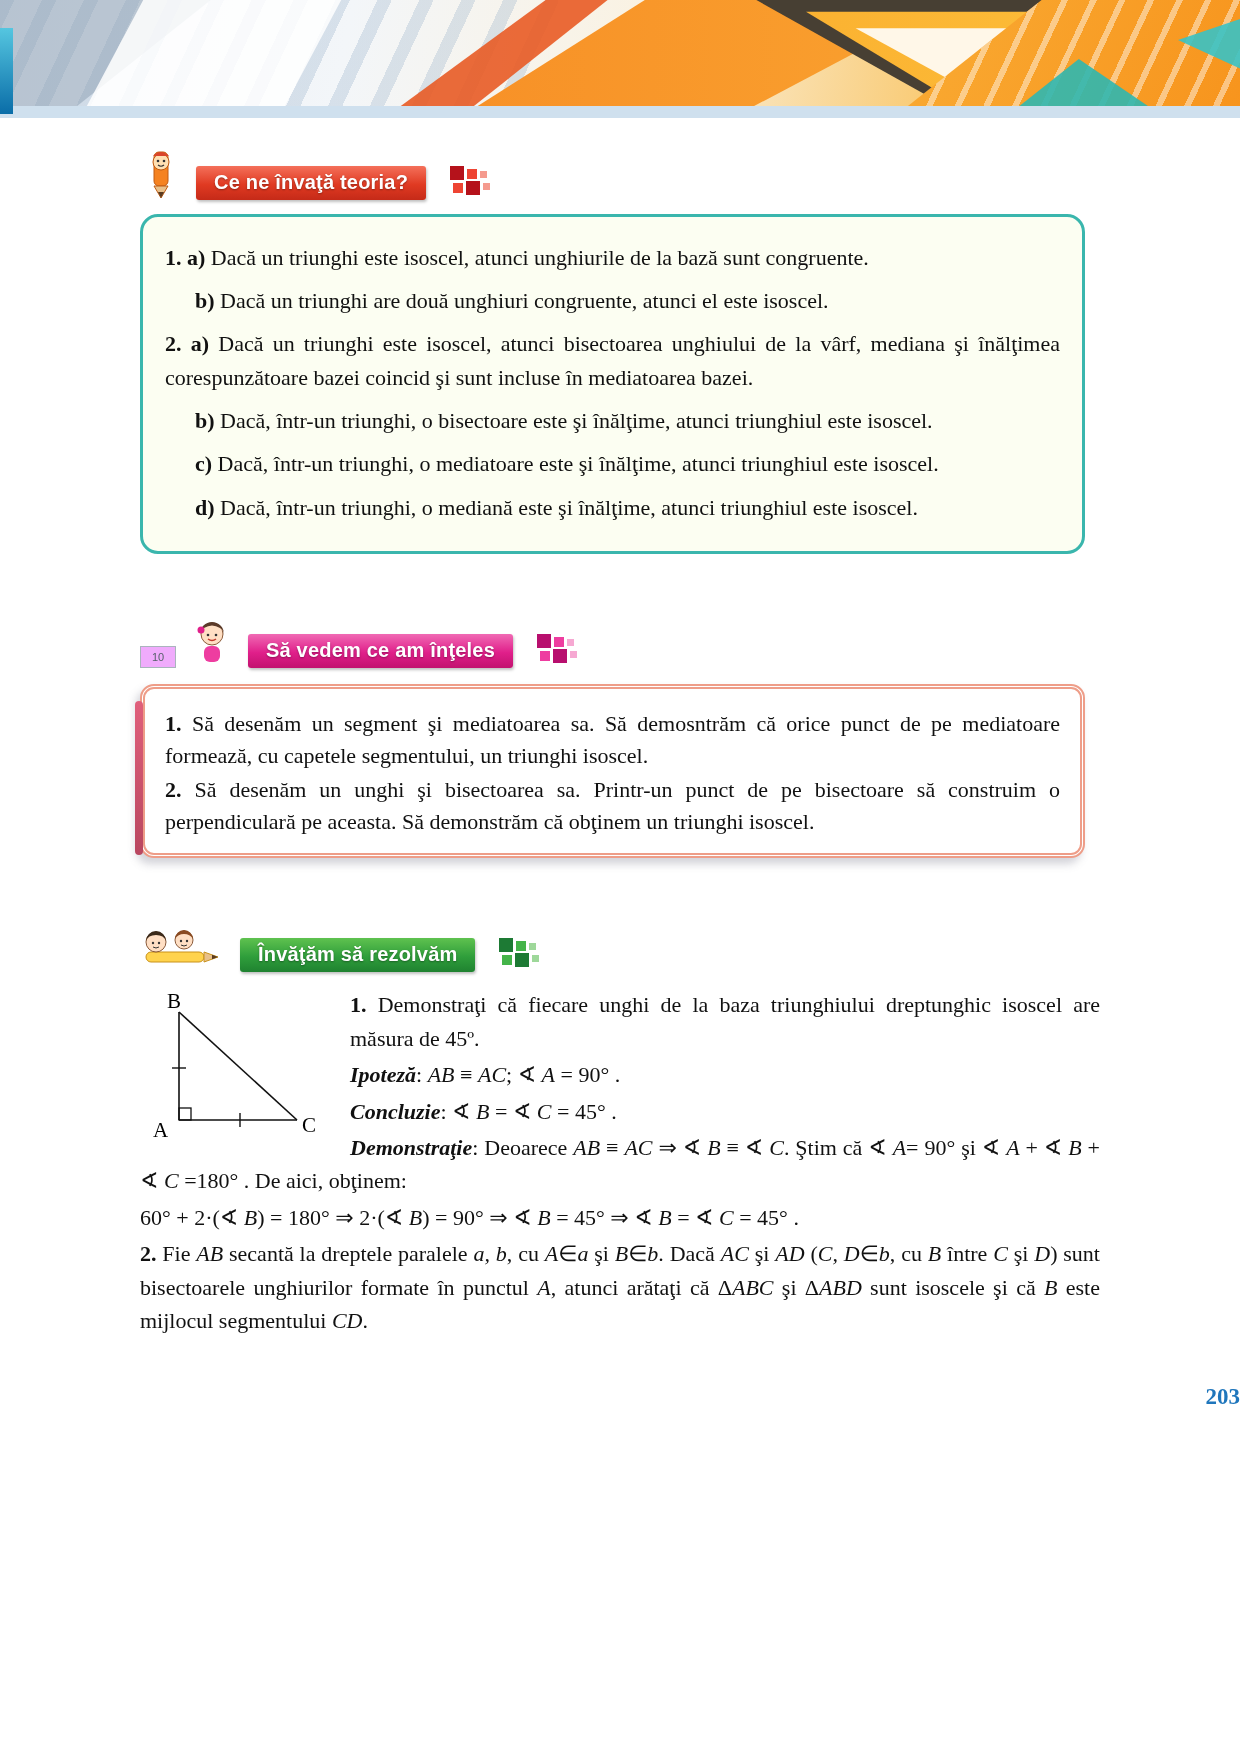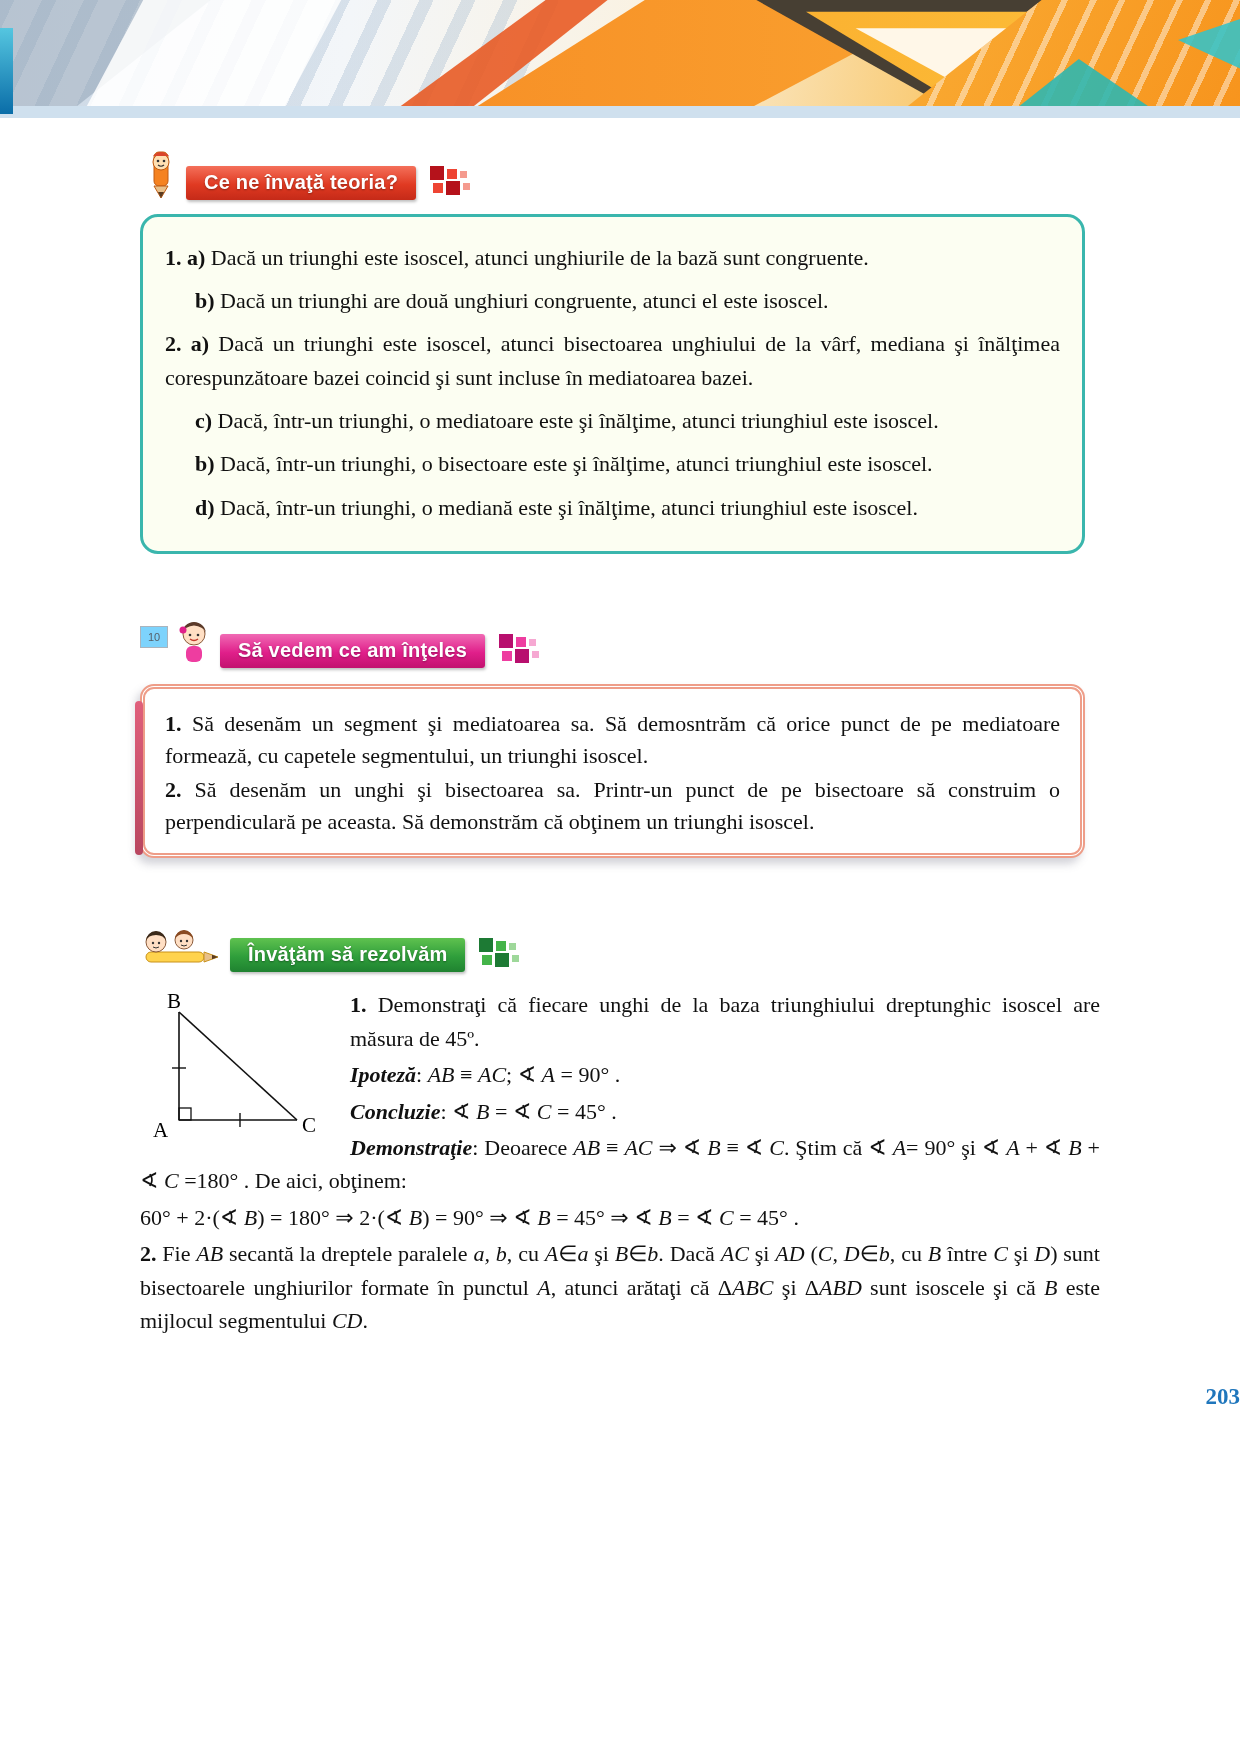--- a/index.html
+++ b/index.html
@@ -23,35 +23,35 @@
   .bn-darktri-in { clip-path:polygon(65% 10%, 88% 10%, 77% 86%); background:linear-gradient(90deg,#f7941d,#fdc23c); }
   .bn-darktri-core { clip-path:polygon(69% 24%, 84% 24%, 77% 70%); background:#fff7e8; }
   .bn-rightyellow { clip-path:polygon(84% 0,100% 0,100% 100%,72% 100%); background:linear-gradient(115deg,#ffe066,#f7941d); }
   .bn-rightlines { clip-path:polygon(84% 0,100% 0,100% 100%,72% 100%); background:repeating-linear-gradient(115deg, rgba(255,255,255,.45) 0 6px, rgba(255,255,255,0) 6px 26px); }
   .bn-teal { clip-path:polygon(81% 100%, 87% 50%, 94% 100%); background:#2fb7b0; opacity:.9; }
   .bn-teal2 { clip-path:polygon(95% 34%, 100% 16%, 100% 58%); background:#39c2c4; opacity:.9; }
   .bn-bottomstrip { top:auto; bottom:0; height:12px; background:#cfe0ee; }
   .bn-leftbar { top:28px; left:0; width:13px; height:86px; background:linear-gradient(180deg,#55c6e0,#0a6da8); }
 
   
-  .badge-row { display:flex; align-items:flex-end; gap:6px; margin-left:140px;text-align:right; }
+  .badge-row { display:flex; align-items:flex-end; gap:16px; margin-left:140px;text-align:right; }
   .badge-row .pill {
     font-family:"Liberation Sans", sans-serif; font-weight:bold; font-size:20px; color:#fff;
     padding:5px 18px 6px 18px; border-radius:3px; letter-spacing:.2px;
     text-shadow:0 1px 2px rgba(0,0,0,.35); box-shadow:1px 2px 3px rgba(0,0,0,.25);
     white-space:nowrap;
   }
   .pill-theory { background:linear-gradient(180deg,#f4705a 0%,#e03a22 55%,#c52a18 100%); }
   .pill-understand { background:linear-gradient(180deg,#f06ab4 0%,#e01f8a 55%,#c2126f 100%); }
   .pill-solve { background:linear-gradient(180deg,#5fc24f 0%,#2f9e3b 55%,#1f8230 100%); }
   .mascot { display:block; }
   .marker10 {
-    width:28px; height:22px; border:1px solid #aab4bd; background:#7dd3fc; color:#55606a;
+    width:36px; height:22px; border:1px solid #aab4bd; background:#f0abfc; color:#55606a;
     font-family:"Liberation Sans", sans-serif; font-size:11px; display:flex; align-items:center; justify-content:center;
-    margin-bottom:20px;
+    margin-bottom:0;
   }
   .sq-cluster { position:relative; width:50px; height:32px; margin-left:8px; margin-bottom:2px; }
   .sq-cluster i { position:absolute; display:block; }
   .sq-cluster .a { width:14px; height:14px; left:0;  top:0;  }
   .sq-cluster .b { width:10px; height:10px; left:17px; top:3px; }
   .sq-cluster .c { width:7px;  height:7px;  left:30px; top:5px; }
   .sq-cluster .d { width:10px; height:10px; left:3px;  top:17px; }
   .sq-cluster .e { width:14px; height:14px; left:16px; top:15px; }
   .sq-cluster .f { width:7px;  height:7px;  left:33px; top:17px; }
   .cl-theory .a, .cl-theory .e { background:#b5121b; }
@@ -148,22 +148,22 @@
         <i class="d"></i>
         <i class="e"></i>
         <i class="f"></i>
     </div>
   </div>
 
   <div class="theory-box">
     <p><span class="st-b">1. a) </span><span>Dacă un triunghi este isoscel, atunci unghiurile de la bază sunt congruente.</span></p>
     <p class="ind"><span class="st-b">b) </span><span>Dacă un triunghi are două unghiuri congruente, atunci el este isoscel.</span></p>
     <p><span class="st-b">2. a) </span><span>Dacă un triunghi este isoscel, atunci bisectoarea unghiului de la vârf, mediana şi înălţimea corespunzătoare bazei coincid şi sunt incluse în mediatoarea bazei.</span></p>
+    <p class="ind"><span class="st-b">b) </span><span>Dacă, într-un triunghi, o bisectoare este şi înălţime, atunci triunghiul este isoscel.</span></p>
     <p class="ind"><span class="st-b">c) </span><span>Dacă, într-un triunghi, o mediatoare este şi înălţime, atunci triunghiul este isoscel.</span></p>
-    <p class="ind"><span class="st-b">b) </span><span>Dacă, într-un triunghi, o bisectoare este şi înălţime, atunci triunghiul este isoscel.</span></p>
     <p class="ind"><span class="st-b">d) </span><span>Dacă, într-un triunghi, o mediană este şi înălţime, atunci triunghiul este isoscel.</span></p>
   </div>
 
   <div class="badge-row mt-und">
     <div class="marker10">10</div>
     <svg class="mascot" width="40" height="50" viewBox="0 0 40 50">
       <circle cx="20" cy="16" r="11" fill="#ffdfc4" stroke="#8a5a3a"></circle>
       <path d="M8 16 a12 12 0 0 1 24 0 q0 -4 -4 -6 q-8 -5 -16 0 q-4 2 -4 6z" fill="#5b3a29"></path>
       <circle cx="9" cy="12" r="3.5" fill="#e01f8a"></circle>
       <circle cx="16" cy="17" r="1.3" fill="#333"></circle>

